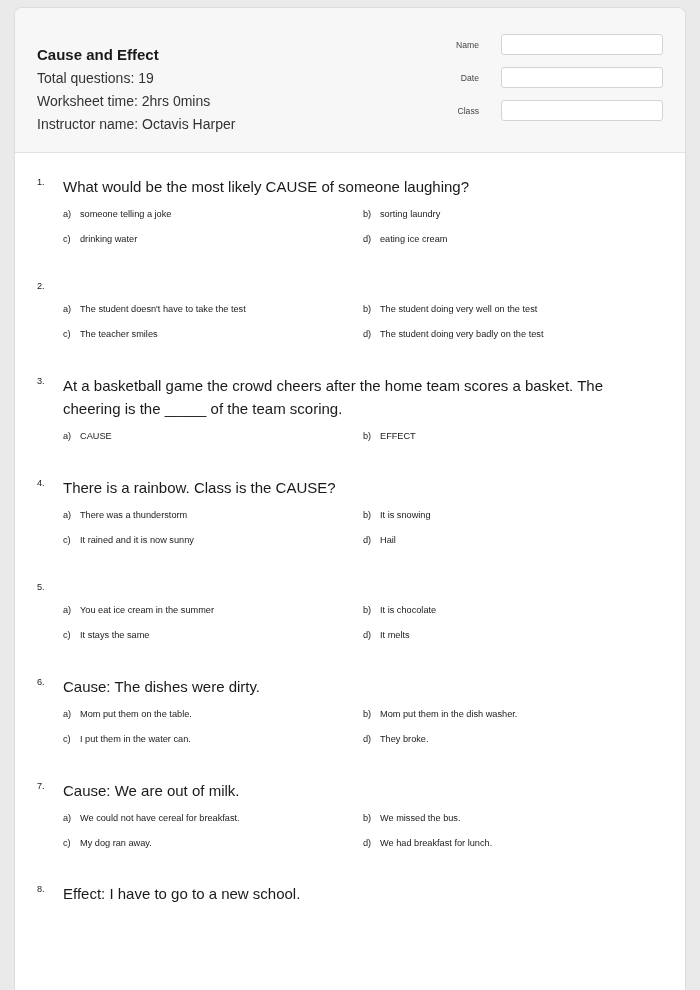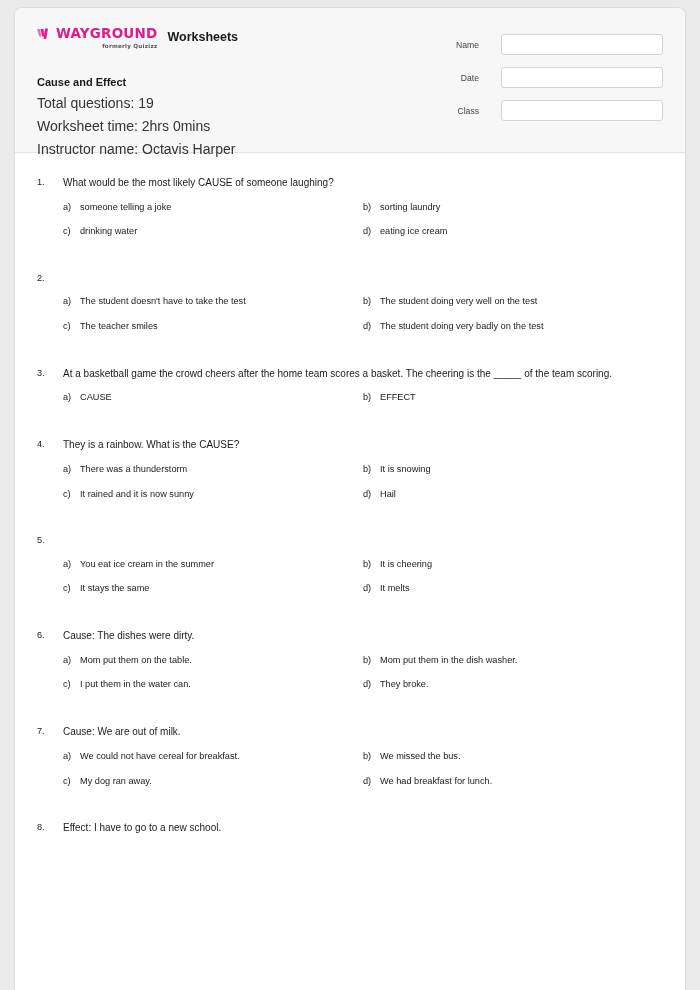--- a/index.html
+++ b/index.html
@@ -84,21 +84,21 @@
     font-weight: bold;
     color: #1a1a1a;
     line-height: 1;
     padding-top: 5px;
   }
 
   .meta-block {
     margin-top: 20px;
   }
   .meta-title {
-    font-size: 11px;
+    font-size: 15px;
     font-weight: bold;
     color: #1a1a1a;
     margin-bottom: 7px;
   }
   .meta-line {
     font-size: 14px;
     color: #333333;
     margin-bottom: 6px;
     line-height: 1.2;
   }
@@ -146,21 +146,21 @@
     align-items: flex-start;
   }
   .q-num {
     width: 26px;
     flex: none;
     font-size: 9.2px;
     color: #1a1a1a;
     line-height: 1.55;
   }
   .q-text {
-    font-size: 10px;
+    font-size: 15px;
     color: #1a1a1a;
     line-height: 1.55;
     padding-right: 24px;
   }
   .options {
     margin-top: 10px;
     margin-left: 26px;
     display: flex;
     flex-wrap: wrap;
   }
@@ -186,34 +186,20 @@
   }
 </style>
 </head>
 <body>
 
 <div class="page">
 
   <div class="sheet-header">
 
     <div class="header-left">
-      <div class="brand-row">
-        <div class="logo-block">
-          <div class="logo-line">
-            <svg class="logo-mark" width="16" height="12" viewBox="0 0 16 12">
-              <path d="M0 1 L3 1 L4.4 8.5 L2.2 8.5 Z" fill="#f06fb4"></path>
-              <path d="M3.6 1 L6.4 1 L7.6 8.5 L5.2 8.5 Z" fill="#e21b8d"></path>
-              <path d="M8 0.5 L11 0.5 L9.2 11 L6.6 11 Z" fill="#e21b8d"></path>
-            </svg>
-            <span class="logo-word">WAYGROUND</span>
-          </div>
-          <div class="logo-sub">formerly Quizizz</div>
-        </div>
-        <div class="worksheets-title">Worksheets</div>
-      </div>
 
       <div class="meta-block">
         <div class="meta-title">Cause and Effect</div>
         <div class="meta-line">Total questions: 19</div>
         <div class="meta-line">Worksheet time: 2hrs 0mins</div>
         <div class="meta-line">Instructor name: Octavis Harper</div>
       </div>
     </div>
 
     <div class="header-right">
@@ -293,21 +279,21 @@
           </div>
           <div class="option">
             <span class="opt-key">b)</span>
             <span class="opt-text">EFFECT</span>
           </div>
         </div>
       </div>
       <div class="question">
         <div class="q-head">
           <div class="q-num">4.</div>
-          <div class="q-text">They is a rainbow. What is the CAUSE?</div>
+          <div class="q-text">There is a rainbow. Class is the CAUSE?</div>
         </div>
         <div class="options">
           <div class="option">
             <span class="opt-key">a)</span>
             <span class="opt-text">There was a thunderstorm</span>
           </div>
           <div class="option">
             <span class="opt-key">b)</span>
             <span class="opt-text">It is snowing</span>
           </div>
@@ -325,21 +311,21 @@
         <div class="q-head">
           <div class="q-num">5.</div>
         </div>
         <div class="options">
           <div class="option">
             <span class="opt-key">a)</span>
             <span class="opt-text">You eat ice cream in the summer</span>
           </div>
           <div class="option">
             <span class="opt-key">b)</span>
-            <span class="opt-text">It is cheering</span>
+            <span class="opt-text">It is chocolate</span>
           </div>
           <div class="option">
             <span class="opt-key">c)</span>
             <span class="opt-text">It stays the same</span>
           </div>
           <div class="option">
             <span class="opt-key">d)</span>
             <span class="opt-text">It melts</span>
           </div>
         </div>

